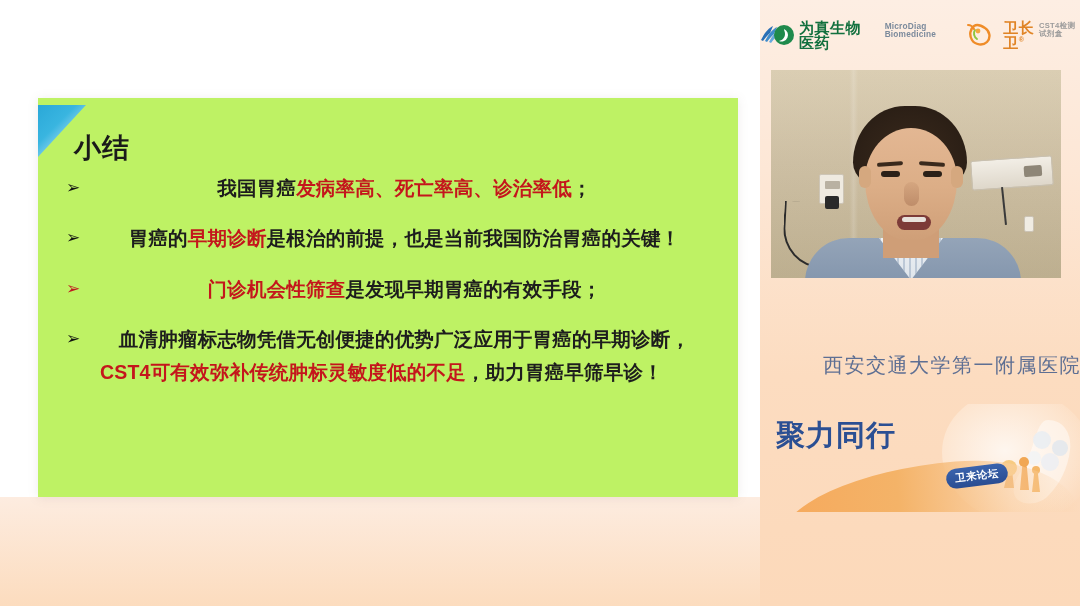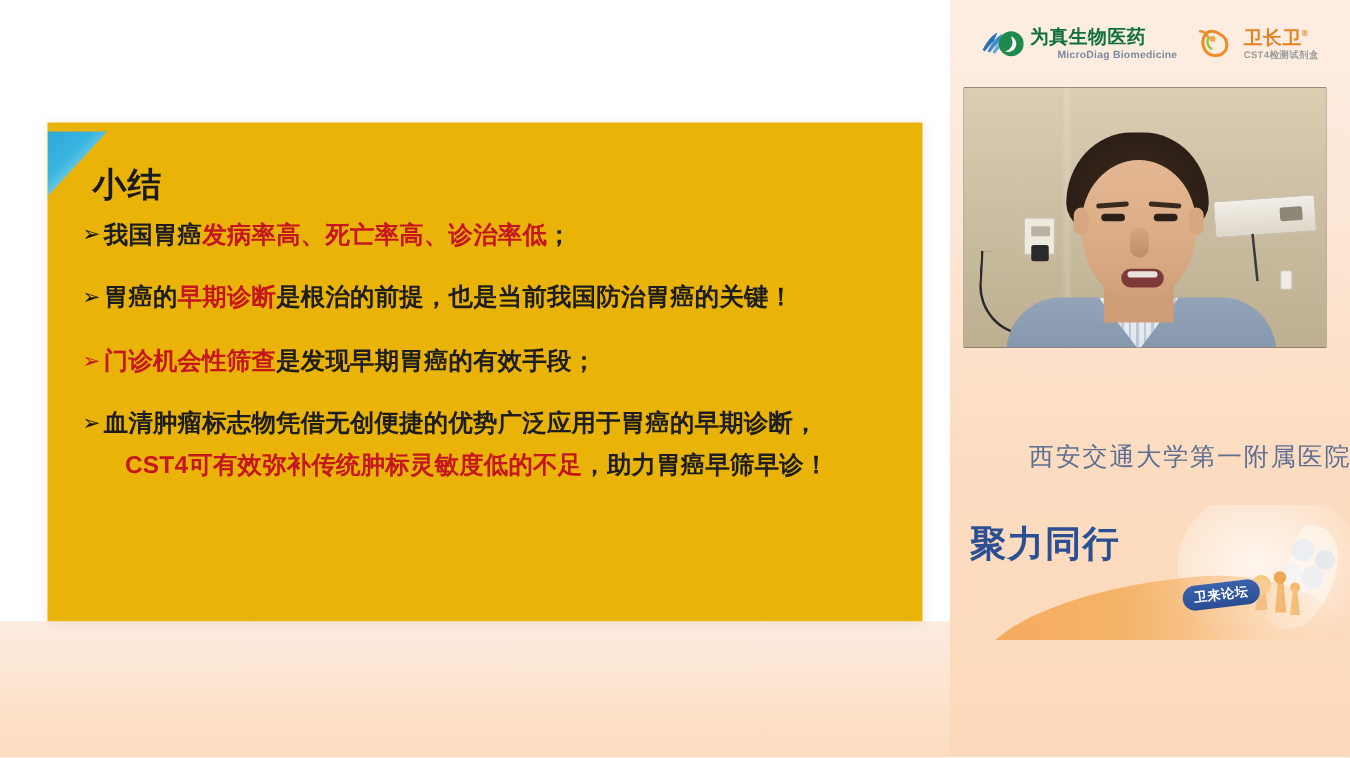--- a/index.html
+++ b/index.html
@@ -17,21 +17,21 @@
   .slide-area {
     position:absolute; left:0; top:0; width:760px; height:606px;
     background:#ffffff;
   }
   .slide-bg-lower {
     position:absolute; left:0; top:497px; width:760px; height:109px;
     background:linear-gradient(180deg,#fdece0 0%,#fcdcbe 100%);
   }
   .slide-card {
     position:absolute; left:38px; top:98px; width:700px; height:399px;
-    background:#eab308;
+    background:#bef264;
     box-shadow:0 1px 10px rgba(120,110,100,.13);
   }
   .corner-tri {
     position:absolute; left:0px; top:7px; width:48px; height:52px;
     background:linear-gradient(135deg,#2aa8d8 0%,#39b5e0 38%,#9ad8ef 68%,#ffffff 100%);
     clip-path:polygon(0 0,100% 0,0 100%);
   }
   .slide-title {
     position:absolute; left:36px; top:32px;
     font-size:27px; font-weight:700; color:#1a1a1a; letter-spacing:1px;
@@ -45,21 +45,21 @@
     margin-bottom:26px;
   }
   .bullet-row.last { margin-bottom:8px; }
   .bmark {
     flex:0 0 auto; width:16px; margin-right:1px;
     font-size:17px; line-height:1.35; font-weight:700;
     transform:translateY(1px);
   }
   .bmark.black { color:#111; }
   .bmark.red { color:#c01a22; }
-  .btext { flex:1 1 auto; }
+  .btext { flex:1 1 auto;text-align:center; }
   .red { color:#c4161c; }
   .blk { color:#1d1d1d; }
   .indent-line {
     padding-left:34px; font-size:19.5px; font-weight:700;
     letter-spacing:.2px; line-height:1.25;
   }
 
   
   .side-panel {
     position:absolute; left:760px; top:0; width:320px; height:606px;
@@ -67,21 +67,21 @@
     overflow:hidden;
   }
 
   
   .logo-bar {
     position:absolute; left:0; top:12px; width:320px; height:46px;
     display:flex; align-items:center; justify-content:center; gap:16px;
   }
   .logo { display:flex; align-items:center; gap:5px; }
   .logo-mark { flex:0 0 auto; display:block; }
-  .logo-txt { display:flex; flex-direction:column; line-height:1; }
+  .logo-txt { display:flex; flex-direction:row; line-height:1; }
   .logo-cn { font-size:15px; font-weight:700; color:#12703e; letter-spacing:.5px; }
   .logo-en { font-size:8.3px; font-weight:700; color:#7b8a9c; letter-spacing:.2px; margin-top:2px;padding-left:22px; }
   .logo2-cn { font-size:15px; font-weight:700; color:#e08425; letter-spacing:.5px; }
   .logo2-cn sup { font-size:7px; vertical-align:super; }
   .logo2-en { font-size:7.6px; font-weight:700; color:#9b9b9b; letter-spacing:.3px; margin-top:2px; }
 
   
   .video-wrap {
     position:absolute; left:771px; top:70px; width:290px; height:208px;
     background:#000; overflow:hidden;

